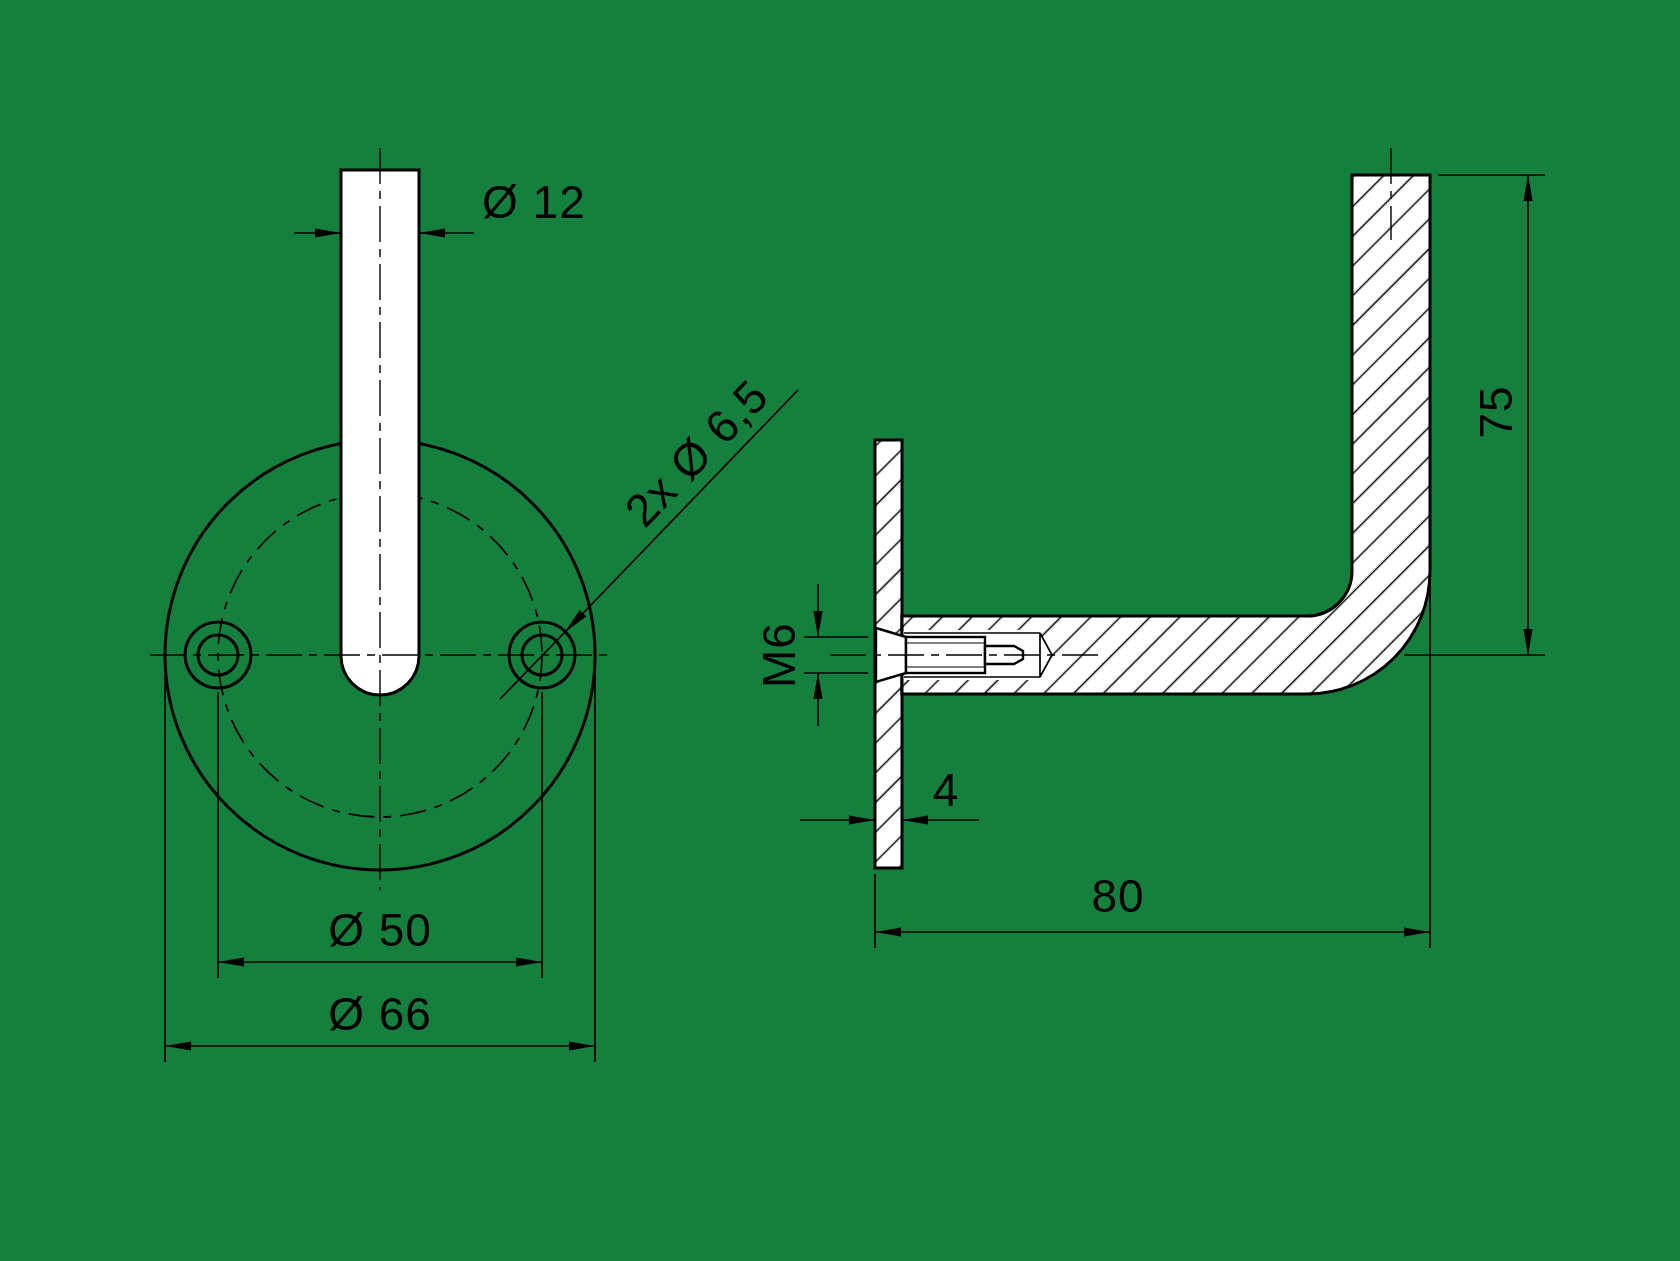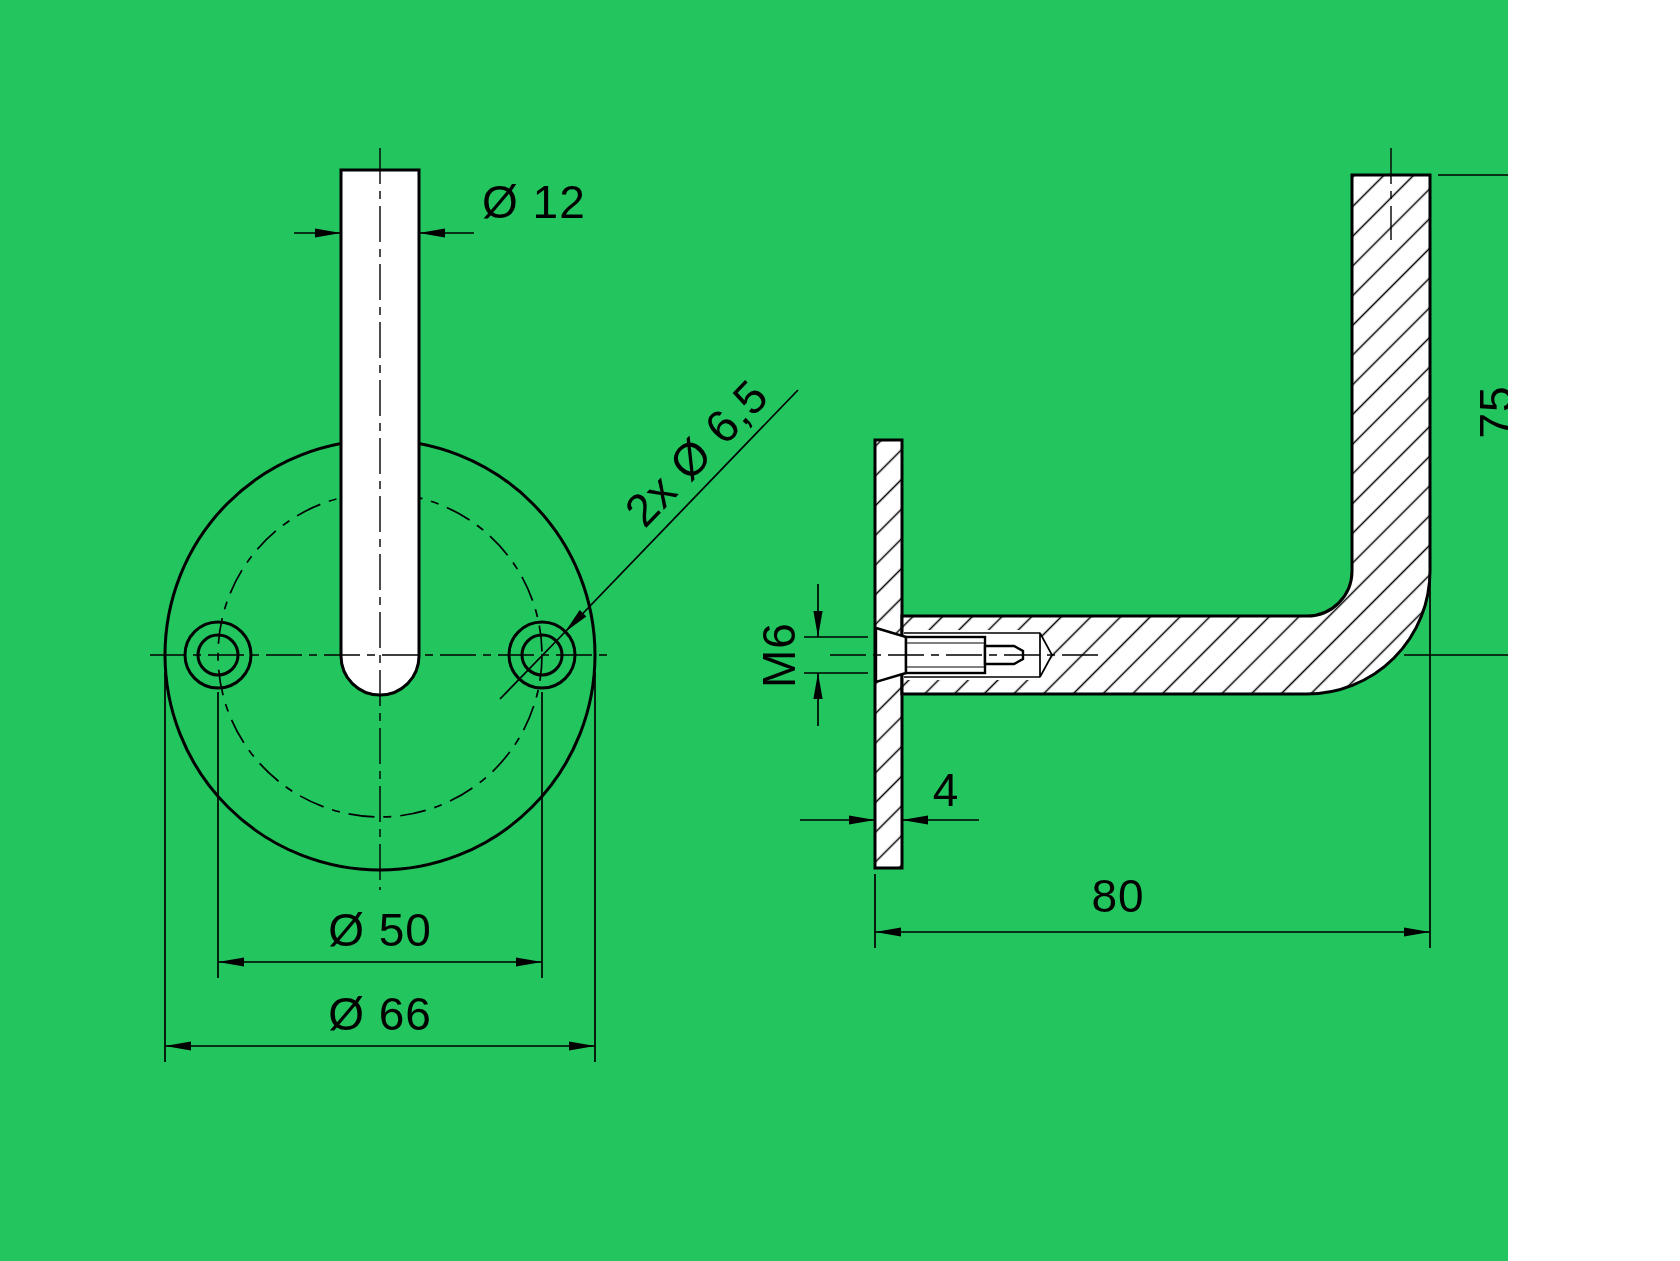--- a/index.html
+++ b/index.html
@@ -2,23 +2,23 @@
 <html><head>
 <meta charset="utf-8">
 <style>
   html, body {
     margin: 0;
     padding: 0;
     background: #ffffff;
   }
   .canvas {
     position: relative;
-    width: 1508px;
+    width: 1680px;
     height: 1261px;
-    background: #22c55e;
+    background: #15803d;
     overflow: hidden;
   }
   svg { display: block; }
   .outline  { fill: none; stroke: #000; stroke-width: 3; }
   .outline-f{ fill: #fff; stroke: #000; stroke-width: 3; }
   .thin     { fill: none; stroke: #000; stroke-width: 1.7; }
   .center   { fill: none; stroke: #000; stroke-width: 1.4; stroke-dasharray: 36 7 8 7; }
   .pitch    { fill: none; stroke: #000; stroke-width: 1.7; stroke-dasharray: 26 9 8 9; }
   .threadln { fill: none; stroke: #000; stroke-width: 1.2; }
   .dim {

